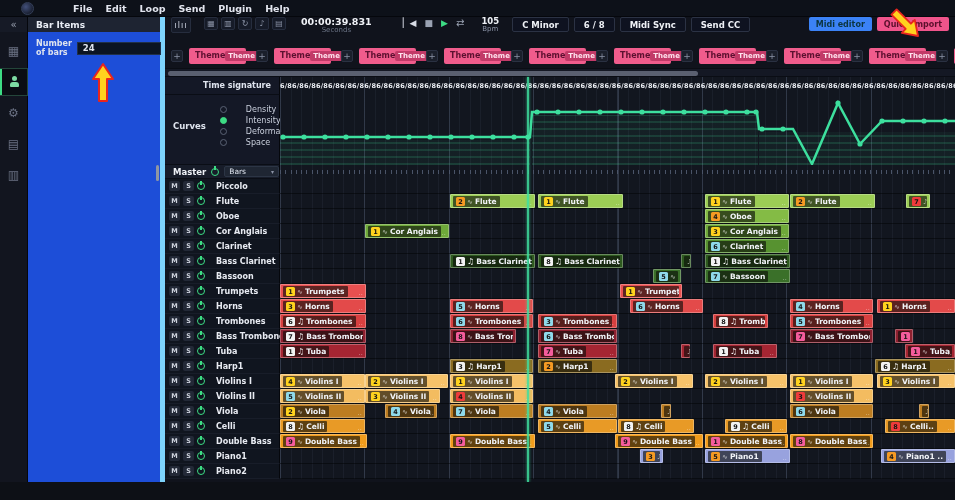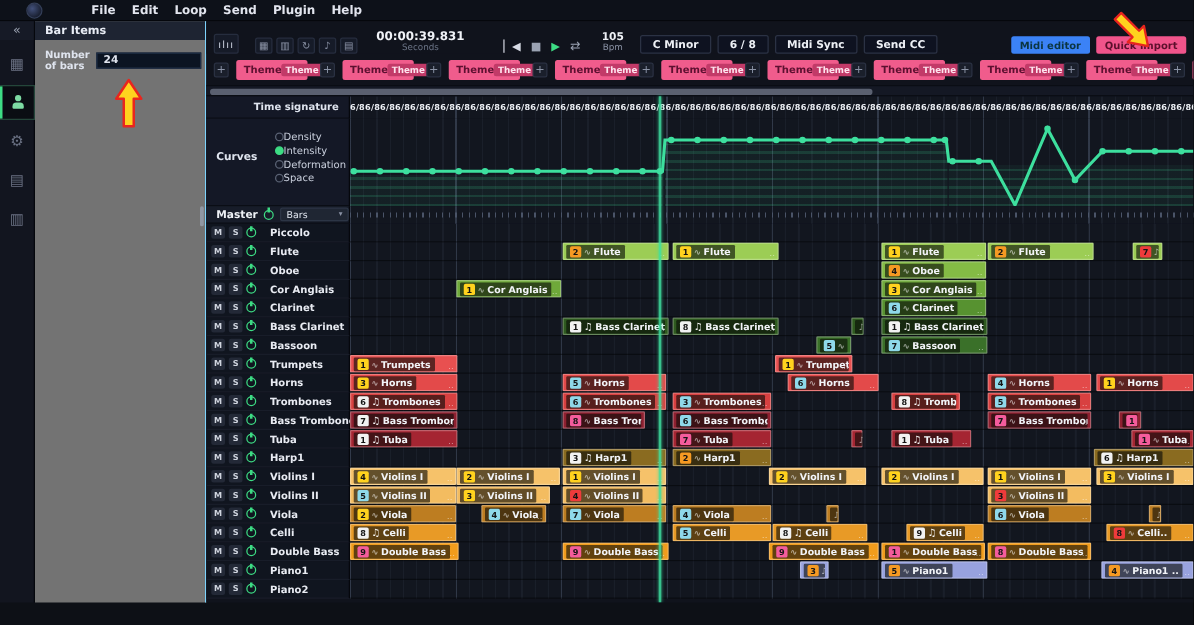--- a/index.html
+++ b/index.html
@@ -15,28 +15,28 @@
   .menu-items{display:flex;gap:13px;margin-left:39px;font-size:9.5px;font-weight:bold;color:#e2e5ee}
   
   .content{display:flex;height:465px}
   .rail{width:28px;background:#12151f;border-right:1px solid #05070c;display:flex;flex-direction:column;align-items:stretch}
   .rail-collapse{height:15px;display:flex;align-items:center;justify-content:center;color:#9aa1b0;font-size:10px;background:#161a26;margin-bottom:6px}
   .rail-item{height:26px;display:flex;align-items:center;justify-content:center;color:#6a7183;font-size:12px;margin-bottom:5px}
   .rail-item.active{background:#0a0d13;border-left:2px solid #3ddc84;color:#7ddba3;outline:1px solid #24463a}
   .person{position:relative;width:12px;height:12px}
   .person::before{content:"";position:absolute;left:3.5px;top:0;width:5px;height:5px;border-radius:50%;background:currentColor}
   .person::after{content:"";position:absolute;left:1.5px;top:6px;width:9px;height:5px;border-radius:3px 3px 1px 1px;background:currentColor}
-  .left-panel{width:137px;background:#737373;border-right:1px solid #7dd3fc;position:relative}
+  .left-panel{width:137px;background:#1d4ed8;border-right:5px solid #7dd3fc;position:relative}
   .lp-header{height:15px;background:#1e2432;font-size:9px;font-weight:bold;color:#e8ecf4;display:flex;align-items:center;padding:0 8px}
   .lp-field{display:flex;align-items:center;padding:7px 4px 0 8px;font-size:8px;font-weight:bold;color:#dfe4ee;gap:5px}
   .lp-input{width:84px;height:13px;background:#0b1422;border:1px solid #203048;color:#dfe4ee;font-size:8.5px;display:flex;align-items:center;padding:0 5px;flex:none}
   .lp-scroll{position:absolute;right:1px;top:148px;width:3px;height:16px;background:#9097a3;border-radius:2px}
   .main{flex:1;display:flex;flex-direction:column;position:relative;background:#10131c;overflow:hidden}
   
-  .transport{height:26px;display:flex;align-items:flex-end;padding:0 6px;gap:5px;background:#10131c}
+  .transport{height:26px;display:flex;align-items:flex-start;padding:0 6px;gap:5px;background:#10131c}
   .t-box{background:#161b28;border:1px solid #262d3e;border-radius:2px;display:flex;align-items:center;justify-content:center;color:#8b93a6}
   .t-wave{width:20px;height:16px;font-size:8px;letter-spacing:1px;color:#cfd5e2;margin-right:8px}
   .t-mini{width:14px;height:13px;font-size:8px}
   .t-minis{display:flex;gap:3px;margin-right:10px}
   .t-time{display:flex;flex-direction:column;align-items:center;margin-right:26px;line-height:1.1}
   .t-time .big{font-size:9.5px;font-weight:bold;color:#f0f2f7}
   .t-time .sub{font-size:7px;color:#6b7486}
   .t-trans{display:flex;align-items:center;gap:8px;margin-right:12px;font-size:9px}
   .t-skip{color:#d8dce6}.t-stop{color:#9aa2b2}.t-play{color:#3ddc84}.t-loop{color:#9aa2b2;font-size:10px}
   .t-bpm{display:flex;flex-direction:column;align-items:center;line-height:1.1;margin-right:8px}
@@ -60,21 +60,21 @@
   .lane-bg{background-color:#12161f;background-image:
      repeating-linear-gradient(90deg,rgba(140,160,195,.20) 0 1px,transparent 1px 84.375px),
      repeating-linear-gradient(90deg,rgba(120,140,170,.08) 0 1px,transparent 1px 10.547px)}
   .ts-row{height:18px}
   .ts-label{display:flex;align-items:center;justify-content:flex-end;padding-right:8px;font-size:8px;font-weight:bold;color:#dfe4ee}
   .ts-strip{flex:1;overflow:hidden;white-space:nowrap;font-size:6.5px;font-weight:bold;color:#eef1f6;line-height:18px;letter-spacing:.2px}
   .curves-row{height:70px}
   .curves-left{display:flex;padding-top:4px}
   .curves-title{font-size:8.5px;font-weight:bold;color:#dfe4ee;margin:22px 0 0 8px}
   .radios{margin-left:14px;display:flex;flex-direction:column;gap:2px;padding-top:6px}
-  .radio-row{display:flex;align-items:center;gap:0;font-size:8px;color:#c9cfdc}
+  .radio-row{display:flex;align-items:center;gap:19px;font-size:8px;color:#c9cfdc}
   .radio-dot{width:7px;height:7px;border-radius:50%;border:1px solid #5a6274;flex:none}
   .radio-dot.sel{background:#3ddc84;border-color:#3ddc84}
   .curves-canvas{flex:1;position:relative;overflow:hidden}
   .cfill{position:absolute;bottom:0;background:repeating-linear-gradient(0deg,rgba(61,220,150,.20) 0 2px,rgba(61,220,150,.05) 2px 7px)}
   .master-row{height:14px}
   .master-left{display:flex;align-items:center;gap:5px;padding-left:8px;background:#171c29}
   .master-name{font-size:8.5px;font-weight:bold;color:#eef1f6}
   .power{width:8px;height:8px;border:1.5px solid #3ddc84;border-radius:50%;position:relative;flex:none}
   .power::after{content:"";position:absolute;left:2.2px;top:-2.5px;width:1.5px;height:4px;background:#3ddc84}
   .mode-box{width:62px;height:11px;background:#1f2633;border:1px solid #2c3545;border-radius:2px;font-size:7.5px;color:#dfe4ee;display:flex;align-items:center;padding:0 4px}

